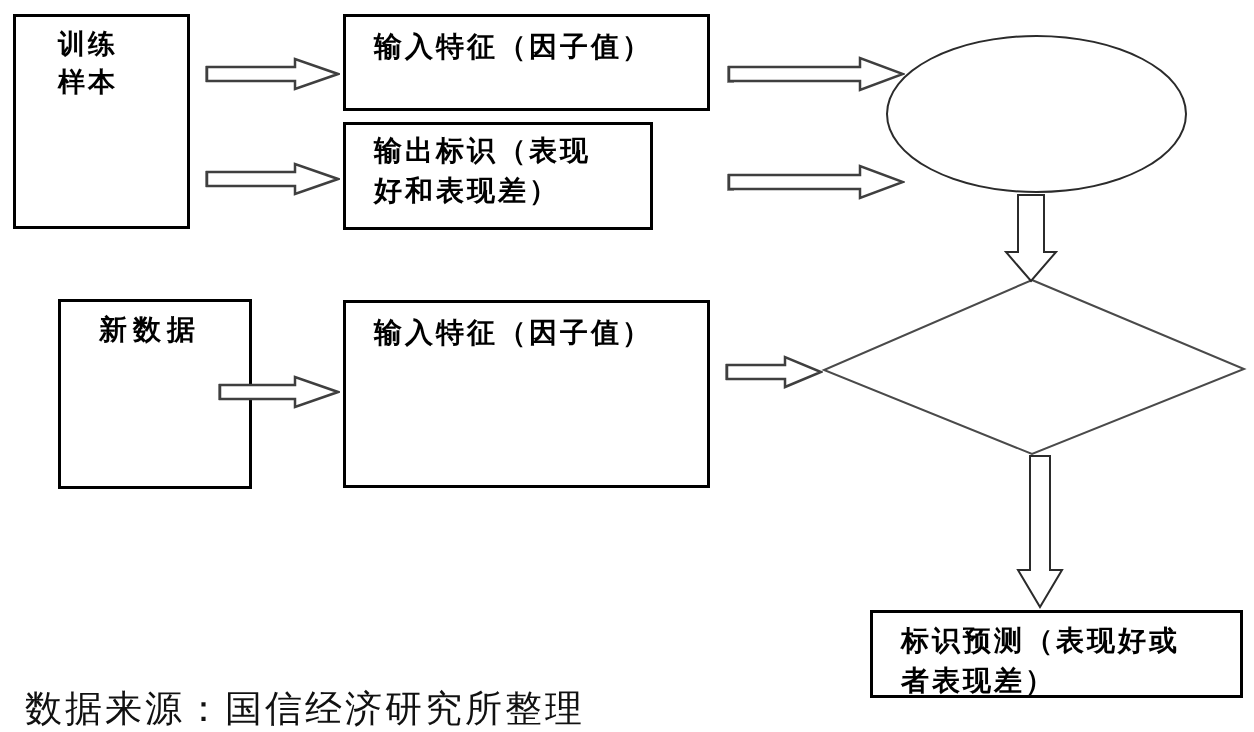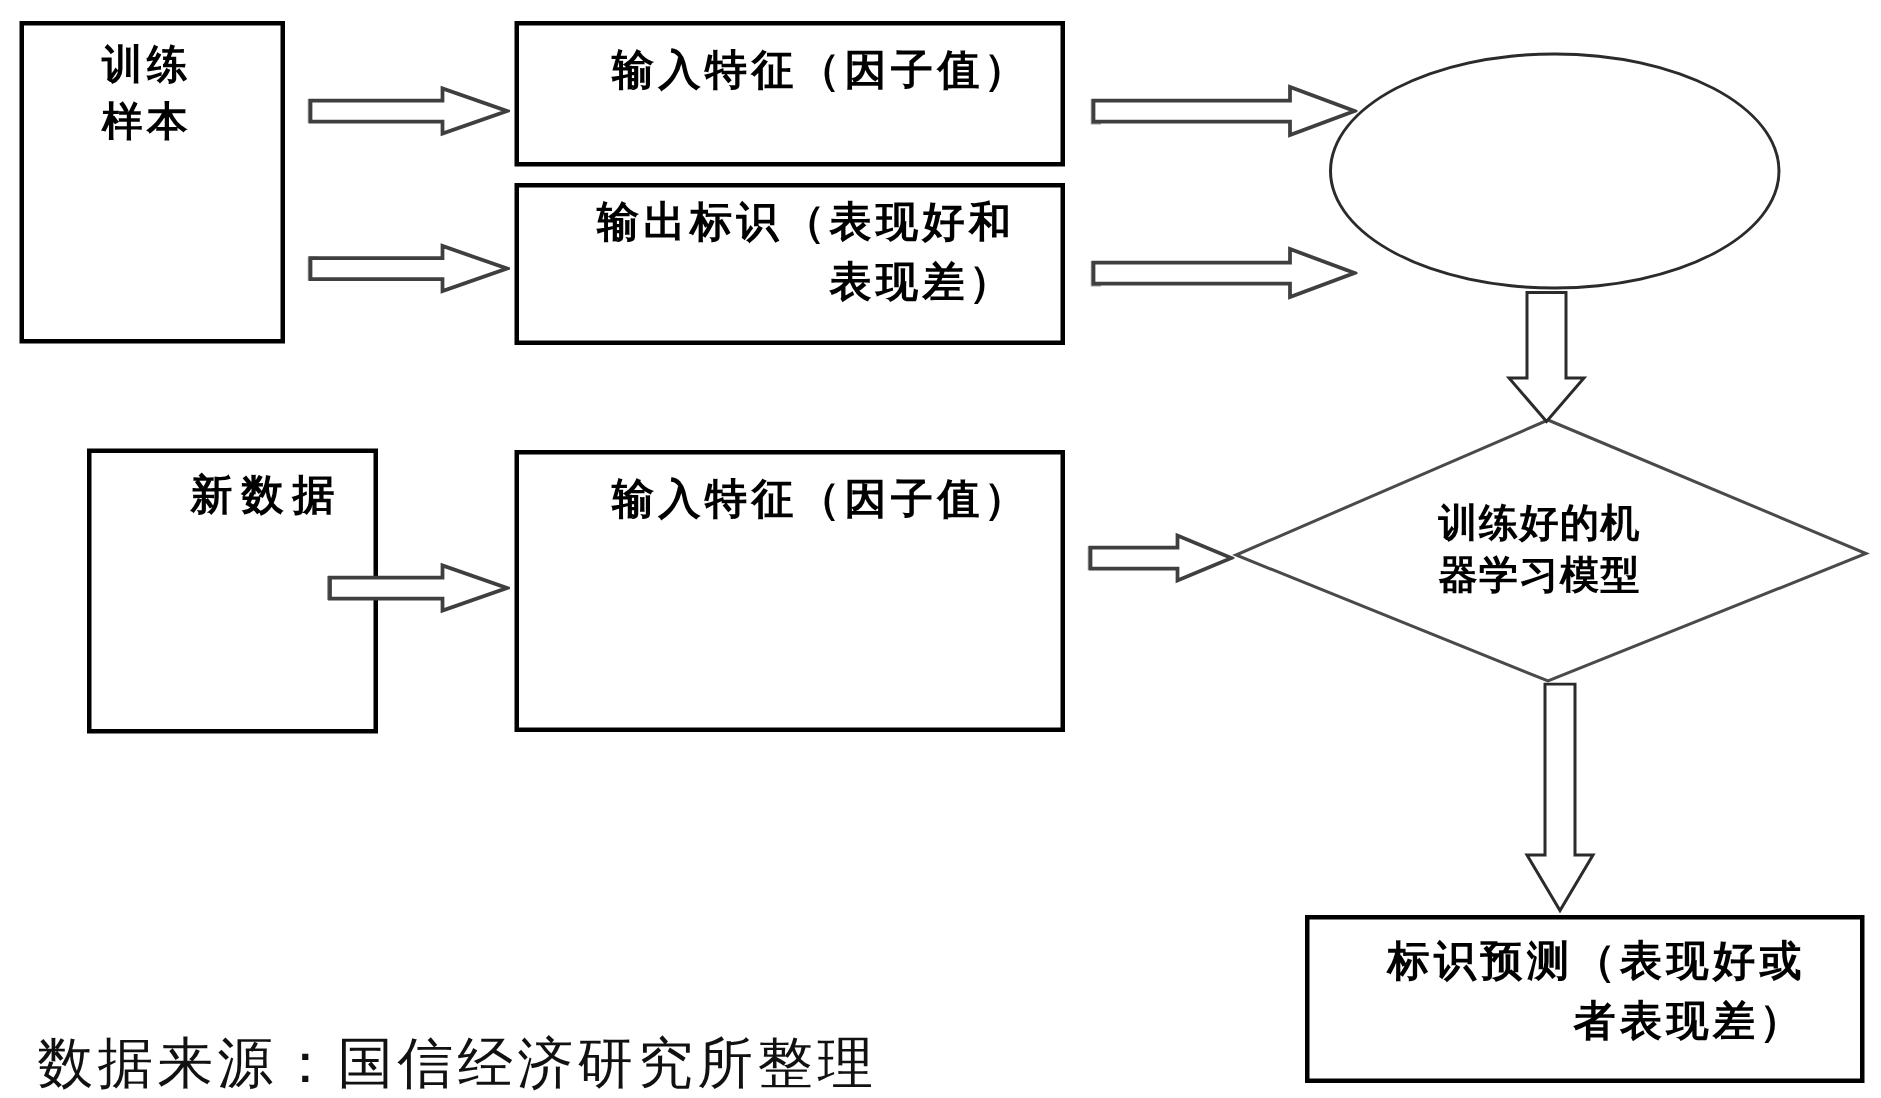--- a/index.html
+++ b/index.html
@@ -15,21 +15,20 @@
   .node-box {
     position: absolute;
     border: 3px solid #000000;
     background: #ffffff;
     color: #000000;
     font-size: 28px;
     font-weight: 600;
     letter-spacing: 3px;
     line-height: 40px;
     word-break: break-all;
-    text-align: right;
   }
   .arrow { position: absolute; }
   .ellipse-node {
     position: absolute;
     left: 886px; top: 35px;
     width: 301px; height: 158px;
     border: 2.5px solid #2b2b2b;
     border-radius: 50%;
     background: #ffffff;
   }
@@ -55,24 +54,24 @@
     width: 150px;
     color: #000000;
     font-size: 26px;
     font-weight: 600;
     letter-spacing: 1px;
     line-height: 35px;
     word-break: break-all;
   }
   #box-training  { left: 13px;  top: 14px;  width: 177px; height: 215px; padding: 8px 59px 0 42px; font-size: 27px; line-height: 38px; }
   #box-input1    { left: 343px; top: 14px;  width: 367px; height: 97px;  padding: 10px 20px 0 28px; }
-  #box-output    { left: 343px; top: 122px; width: 367px; height: 108px; padding: 6px 30px 0 28px; font-family: Liberation Mono, monospace; }
+  #box-output    { left: 343px; top: 122px; width: 310px; height: 108px; padding: 6px 30px 0 28px; }
   #box-newdata   { left: 13px;  top: 299px; width: 194px; height: 190px; padding: 8px 20px 0 38px; letter-spacing: 6px; margin-left: 45px; }
   #box-input2    { left: 343px; top: 300px; width: 367px; height: 188px; padding: 10px 20px 0 28px; }
-  #box-predict   { left: 870px; top: 610px; width: 373px; height: 112px; padding: 8px 36px 0 28px; }
+  #box-predict   { left: 870px; top: 610px; width: 373px; height: 88px; padding: 8px 36px 0 28px; }
   #footer-note {
     position: absolute;
     left: 25px; top: 684px;
     color: #111111;
     font-family: "DejaVu Serif", serif;
     font-size: 37px;
     letter-spacing: 3px;
     white-space: nowrap;
   }
 </style>
@@ -99,23 +98,20 @@
     <span>新数据</span>
   </div>
 
   <div class="node-box" id="box-input2">
     <span>输入特征（因子值）</span>
   </div>
 
   <svg class="diamond-svg" width="432" height="186" viewBox="0 0 432 186">
     <polygon points="214,6 426,95 214,180 6,96" fill="#ffffff" stroke="#4a4a4a" stroke-width="2"></polygon>
   </svg>
-  <div class="diamond-label">
-    <div class="inner">训练好的机器学习模型</div>
-  </div>
 
   <div class="node-box" id="box-predict">
     <span>标识预测（表现好或者表现差）</span>
   </div>
 
   <svg class="arrow" style="left:205px; top:56px;" width="135" height="36" viewBox="0 0 135 36">
     <rect x="0" y="10" width="7" height="16" fill="#9c9c9c"></rect>
     <polygon points="2,11 90,11 90,3 133,18 90,33 90,25 2,25" fill="#ffffff" stroke="#3f3f3f" stroke-width="2.5"></polygon>
   </svg>
 

